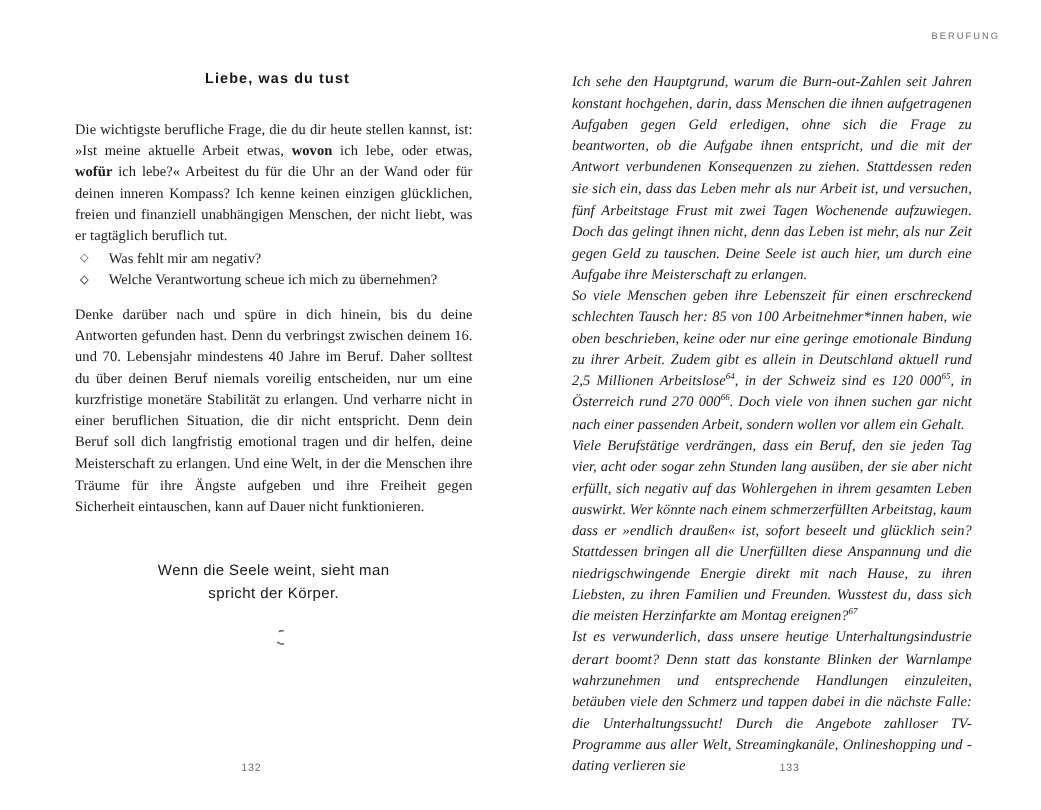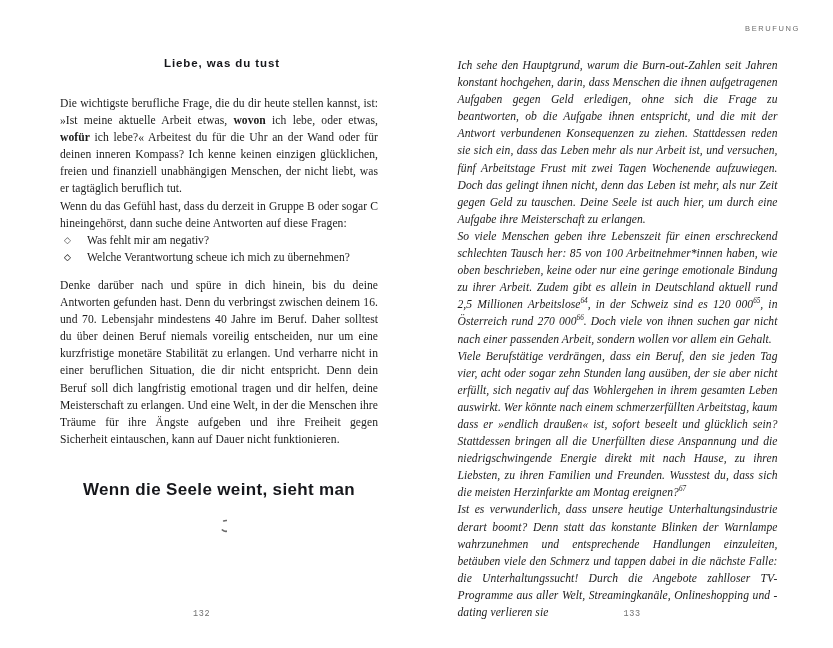--- a/index.html
+++ b/index.html
@@ -101,39 +101,39 @@
     top: 0.5px;
     font-size: 9px;
     color: #4b4b4b;
     line-height: 17.1px;
   }
 
   .pullquote {
     margin-top: 33px;
     text-align: center;
     font-family: "Liberation Sans", sans-serif;
-    font-weight: 700;
-    font-size: 17px;
+    font-weight: 400;
+    font-size: 12px;
     line-height: 18.6px;
     letter-spacing: 0.35px;
     color: #16171b;
   }
   .pullquote .line { display: block; }
 
   .ornament {
     margin-top: 17px;
     text-align: center;
     line-height: 1;
   }
   .ornament svg { display: inline-block; vertical-align: middle; }
 
   .folio {
     position: absolute;
     bottom: 29px;
-    font-family: Liberation Mono, monospace;
+    font-family: Liberation Sans, sans-serif;
     font-size: 8.5px;
     letter-spacing: 0.7px;
     color: #6e6e6e;
   }
   .folio-left  { left: 193px; }
   .folio-right { left: 207px; }
 
   sup.fn {
     font-size: 7.2px;
     vertical-align: super;
@@ -146,32 +146,32 @@
 
 <div class="book-spread">
 
   <div class="page page-left">
     <div class="textblock-left">
 
       <h2 class="chapter-title">Liebe, was du tust</h2>
 
       <p class="body"><span>Die wichtigste berufliche Frage, die du dir heute stellen kannst, ist: »Ist meine aktuelle Arbeit etwas, </span><b>wovon</b><span> ich lebe, oder etwas, </span><b>wofür</b><span> ich lebe?« Arbeitest du für die Uhr an der Wand oder für deinen inneren Kompass? Ich kenne keinen einzigen glücklichen, freien und finanziell unabhängigen Menschen, der nicht liebt, was er tagtäglich beruflich tut.</span></p>
 
-      <p class="body">Wenn du das Gefühl hast, dass du derzeit in Gruppe B oder sogar C hineingehörst, dann suche deine Antworten auf diese Fragen:</p>
 
       <ul class="question-list">
         <li><span class="diamond">◇</span><span>Was fehlt mir am negativ?</span></li>
         <li><span class="diamond">◇</span></li>
         <li><span class="diamond">◇</span><span>Welche Verantwortung scheue ich mich zu übernehmen?</span></li>
       </ul>
 
       <p class="body gap-before">Denke darüber nach und spüre in dich hinein, bis du deine Antworten gefunden hast. Denn du verbringst zwischen deinem 16. und 70. Lebensjahr mindestens 40 Jahre im Beruf. Daher solltest du über deinen Beruf niemals voreilig entscheiden, nur um eine kurzfristige monetäre Stabilität zu erlangen. Und verharre nicht in einer beruflichen Situation, die dir nicht entspricht. Denn dein Beruf soll dich langfristig emotional tragen und dir helfen, deine Meisterschaft zu erlangen. Und eine Welt, in der die Menschen ihre Träume für ihre Ängste aufgeben und ihre Freiheit gegen Sicherheit eintauschen, kann auf Dauer nicht funktionieren.</p>
 
       <div class="pullquote">
         <span class="line">Wenn die Seele weint, sieht man</span>
+        <span class="line">spricht der Körper.</span>
       </div>
 
       <div class="ornament">
         <svg width="15" height="15" viewBox="0 0 15 15" aria-hidden="true">
           <path d="M11.6 3.0 A5.3 5.3 0 1 1 10.3 11.9" fill="none" stroke="#6b6b6b" stroke-width="1.5" stroke-linecap="round"></path>
         </svg>
       </div>
 
     </div>
 

